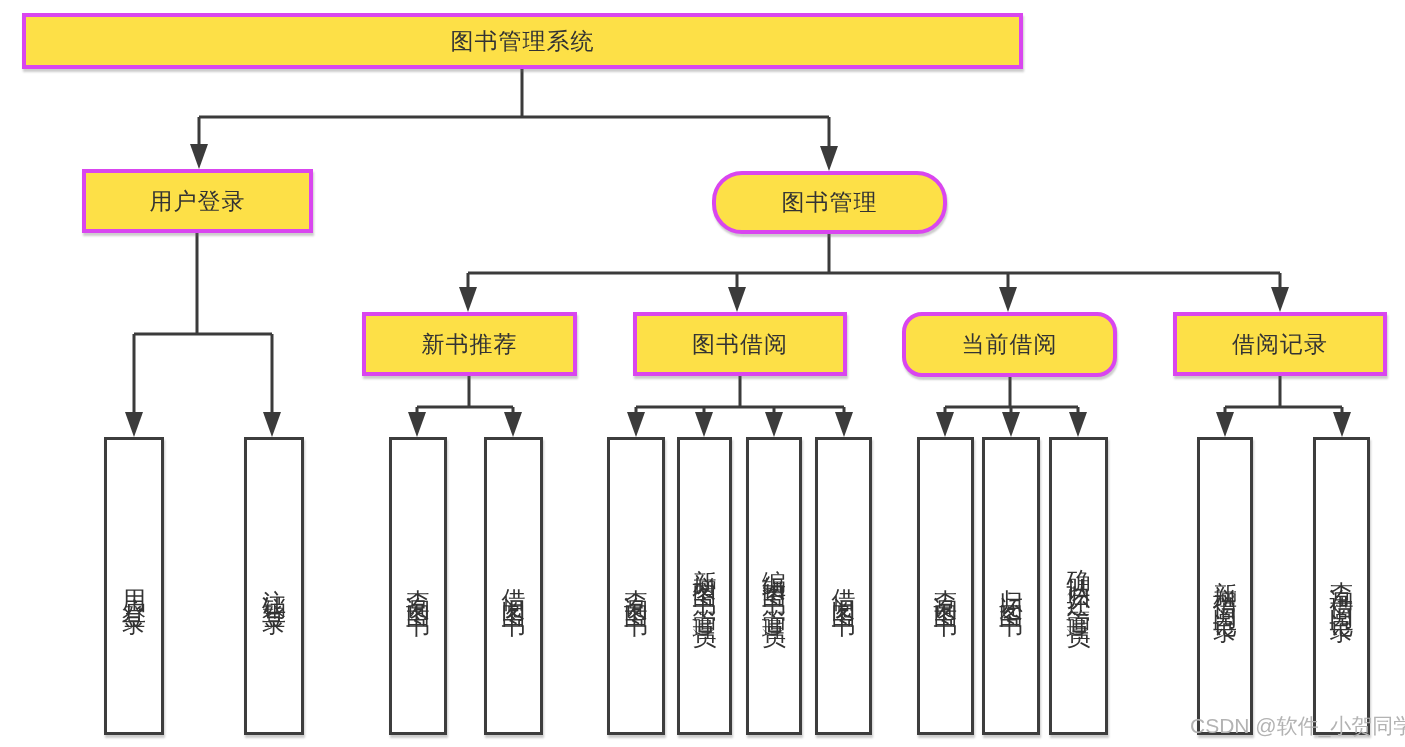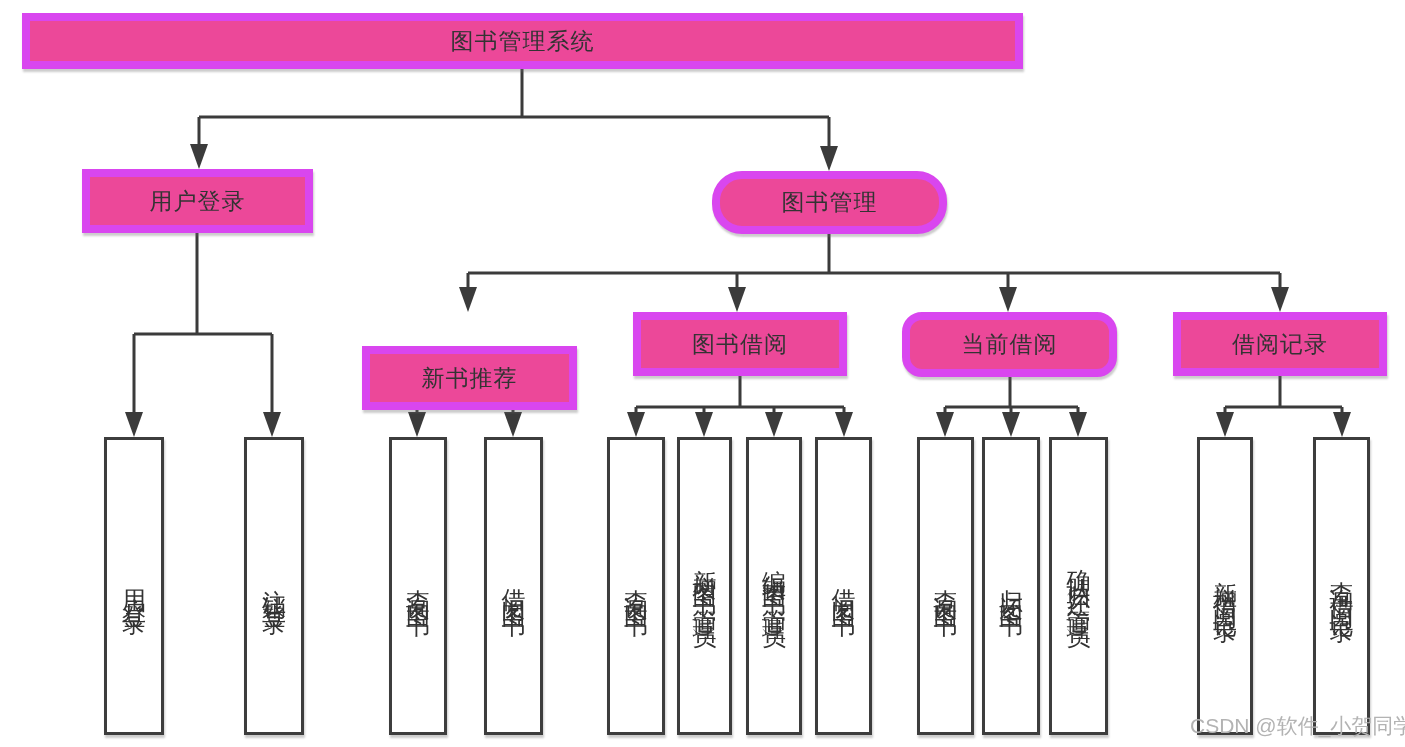--- a/index.html
+++ b/index.html
@@ -12,22 +12,22 @@
     overflow: hidden;
   }
   .connectors {
     position: absolute;
     left: 0; top: 0;
     width: 1405px; height: 747px;
     pointer-events: none;
   }
   .hbox {
     position: absolute;
-    background: #ec4899;
-    border: 8px solid #d946ef;
+    background: #fde047;
+    border: 4px solid #d946ef;
     box-sizing: border-box;
     display: flex;
     align-items: center;
     justify-content: center;
     font-size: 23px;
     color: #333333;
     letter-spacing: 1px;
     box-shadow: 1px 3px 2px rgba(110,110,110,0.35);
     z-index: 2;
   }
@@ -111,21 +111,21 @@
     <span>图书管理系统</span>
   </div>
 
   <div class="hbox" style="left:82px; top:169px; width:231px; height:64px;">
     <span>用户登录</span>
   </div>
   <div class="hbox" style="left:712px; top:171px; width:235px; height:63px;border-radius:30px;">
     <span>图书管理</span>
   </div>
 
-  <div class="hbox" style="left:362px; top:312px; width:215px; height:64px;margin-top:34px;">
+  <div class="hbox" style="left:362px; top:312px; width:215px; height:64px;">
     <span>新书推荐</span>
   </div>
   <div class="hbox" style="left:633px; top:312px; width:214px; height:64px;">
     <span>图书借阅</span>
   </div>
   <div class="hbox" style="left:902px; top:312px; width:215px; height:65px;border-radius:20px;">
     <span>当前借阅</span>
   </div>
   <div class="hbox" style="left:1173px; top:312px; width:214px; height:64px;">
     <span>借阅记录</span>

